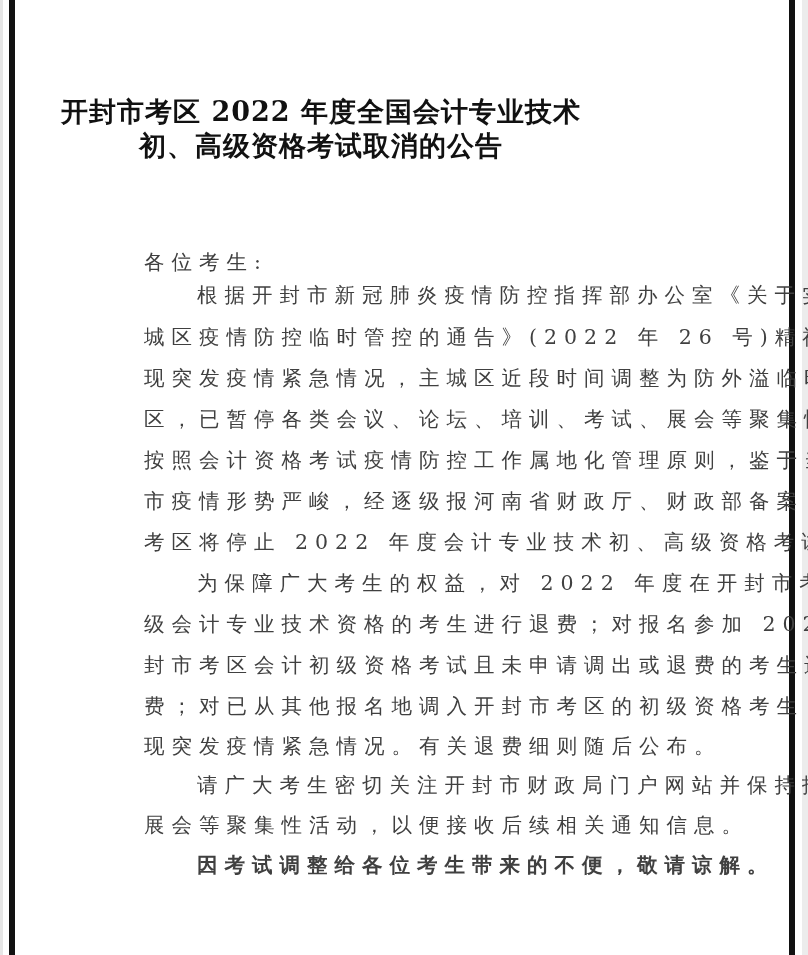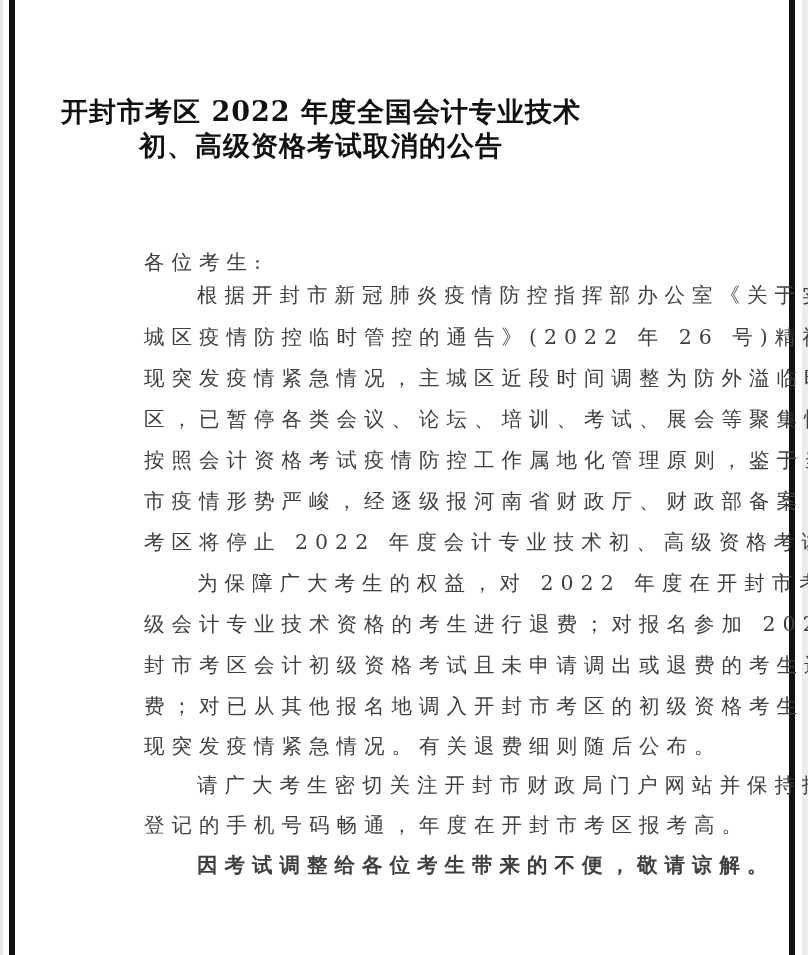--- a/index.html
+++ b/index.html
@@ -84,14 +84,14 @@
 <div class="line" style="top:405px;">区，已暂停各类会议、论坛、培训、考试、展会等聚集性活动。</div>
 <div class="line" style="top:446px;">按照会计资格考试疫情防控工作属地化管理原则，鉴于当前开封</div>
 <div class="line" style="top:487px;">市疫情形势严峻，经逐级报河南省财政厅、财政部备案，开封市</div>
 <div class="line" style="top:528px;">考区将停止 2022 年度会计专业技术初、高级资格考试。</div>
 <div class="line indent" style="top:569px;">为保障广大考生的权益，对 2022 年度在开封市考区报考高</div>
 <div class="line" style="top:610px;">级会计专业技术资格的考生进行退费；对报名参加 2022 年度开</div>
 <div class="line" style="top:651px;">封市考区会计初级资格考试且未申请调出或退费的考生进行退</div>
 <div class="line" style="top:692px;">费；对已从其他报名地调入开封市考区的初级资格考生，其退费</div>
 <div class="line" style="top:732px;">现突发疫情紧急情况。有关退费细则随后公布。</div>
 <div class="line indent" style="top:771px;">请广大考生密切关注开封市财政局门户网站并保持报名时</div>
-<div class="line" style="top:811px;">登记的手机号码畅通，年度在开封市考区报考高。</div>
+<div class="line" style="top:811px;">展会等聚集性活动，以便接收后续相关通知信息。</div>
 <div class="line indent" style="top:851px;font-weight:bold;">因考试调整给各位考生带来的不便，敬请谅解。</div>
 
 </body></html>

